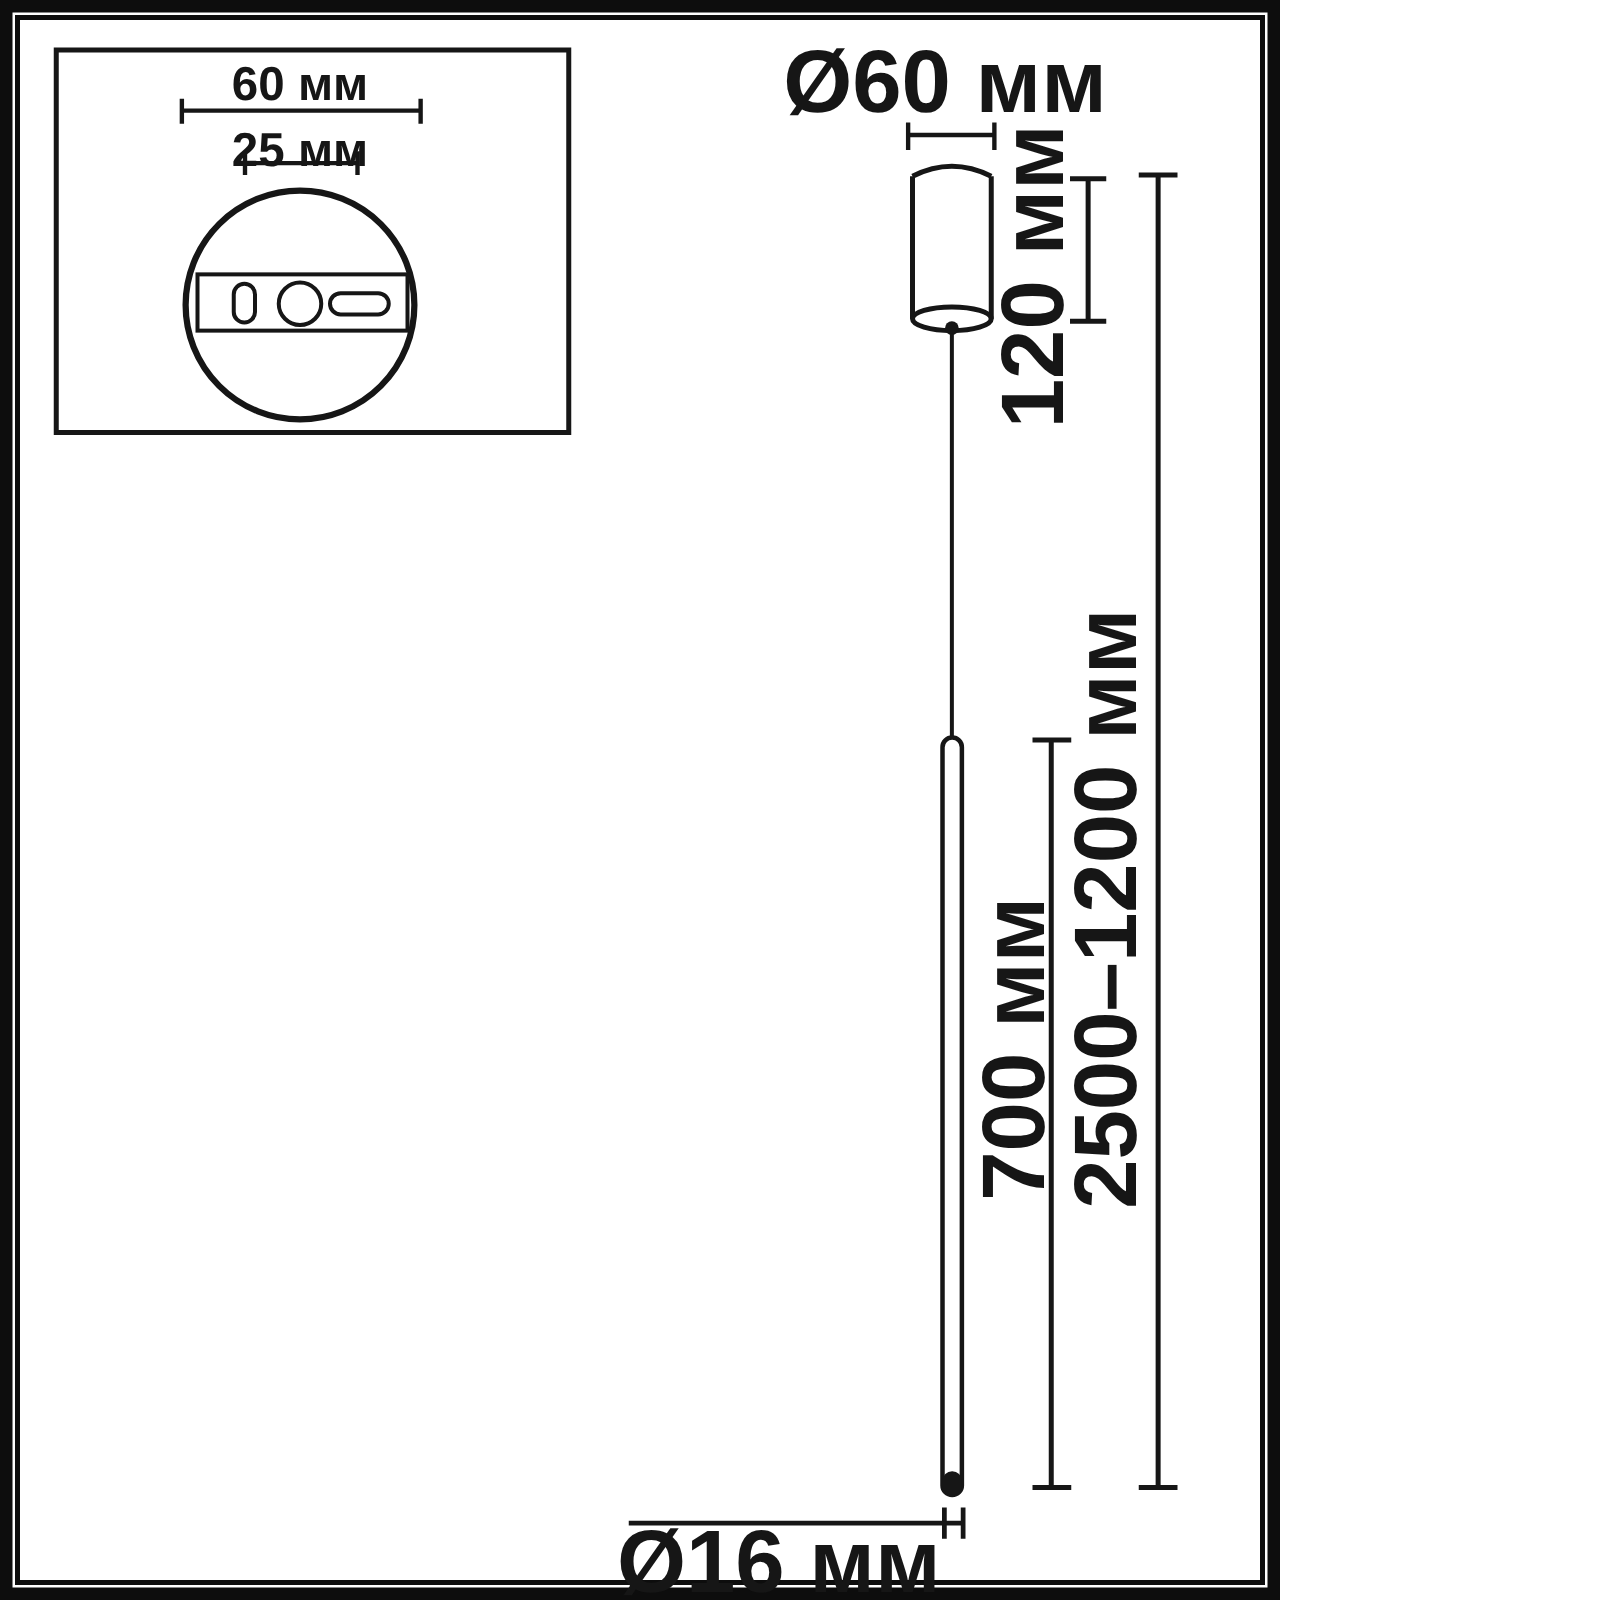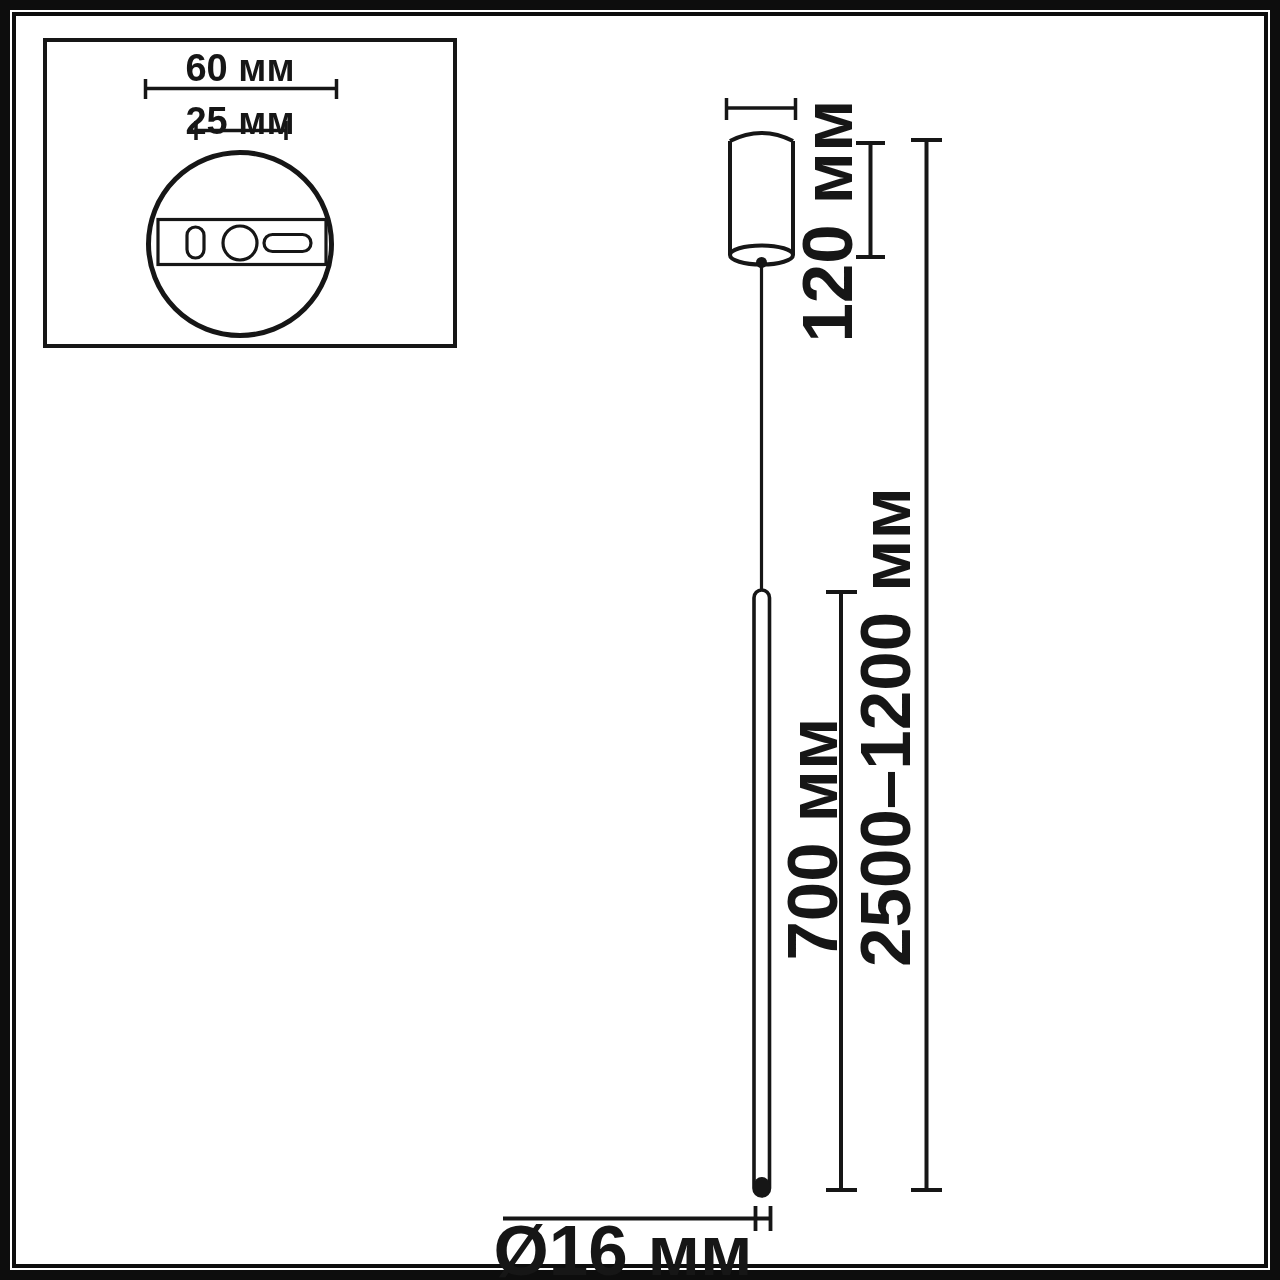--- a/index.html
+++ b/index.html
@@ -1,17 +1,17 @@
 <!DOCTYPE html>
 <html><head>
 <meta charset="utf-8">
 <style>
   html,body{margin:0;padding:0;background:#ffffff;}
   .page{
-    position:relative;width:1280px;height:1280px;background:#ffffff;
+    position:relative;width:1024px;height:1280px;background:#ffffff;
     font-family:"Liberation Sans", sans-serif;font-weight:bold;color:#161616;
     overflow:hidden;
   }
   .frame-outer{position:absolute;inset:0;border:10px solid #0d0d0d;pointer-events:none;}
   .frame-inner{position:absolute;inset:12px;border:4px solid #0d0d0d;pointer-events:none;}
   .drawing{position:absolute;left:0;top:0;}
   .label{
     position:absolute;white-space:nowrap;line-height:1;
     transform:translate(-50%,-50%);
   }
@@ -95,20 +95,21 @@
         <line x1="755.5" y1="1206" x2="755.5" y2="1231"></line>
         <line x1="770.5" y1="1206" x2="770.5" y2="1231"></line>
       </g>
     </g>
   </svg>
 
   <div class="label fs-inset" style="left:240px;top:68px;">60 мм</div>
 
   <div class="label fs-inset" style="left:240px;top:121px;">25 мм</div>
 
+  <div class="label fs-main" style="left:756px;top:66px;">Ø60 мм</div>
 
   <div class="label fs-main rot" style="left:827px;top:221px;">120 мм</div>
 
   <div class="label fs-main rot" style="left:812px;top:839px;">700 мм</div>
 
   <div class="label fs-main rot" style="left:885px;top:727px;">2500–1200 мм</div>
 
   <div class="label fs-main" style="left:623px;top:1214px;margin-top:36px;">Ø16 мм</div>
 
 </div>

